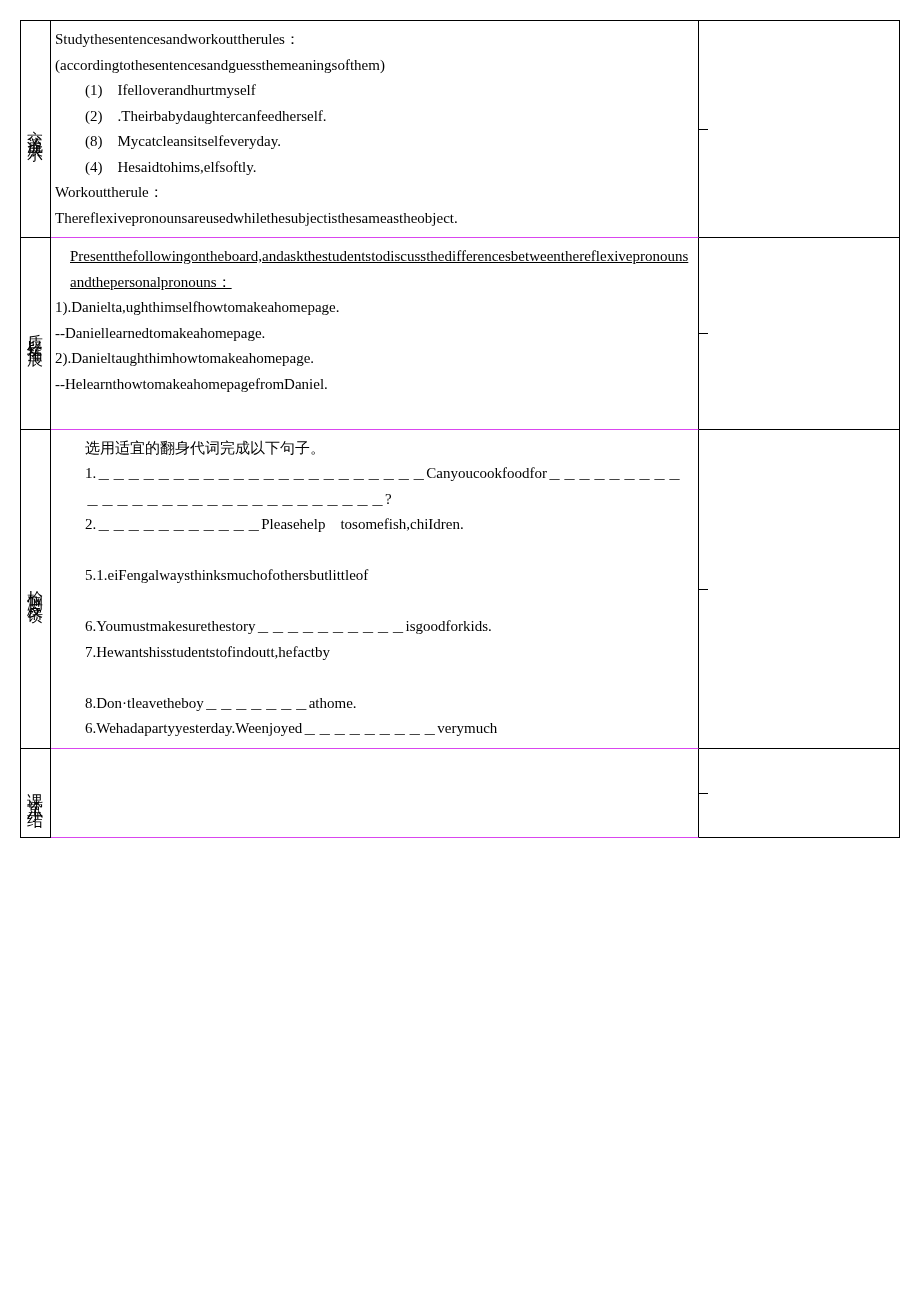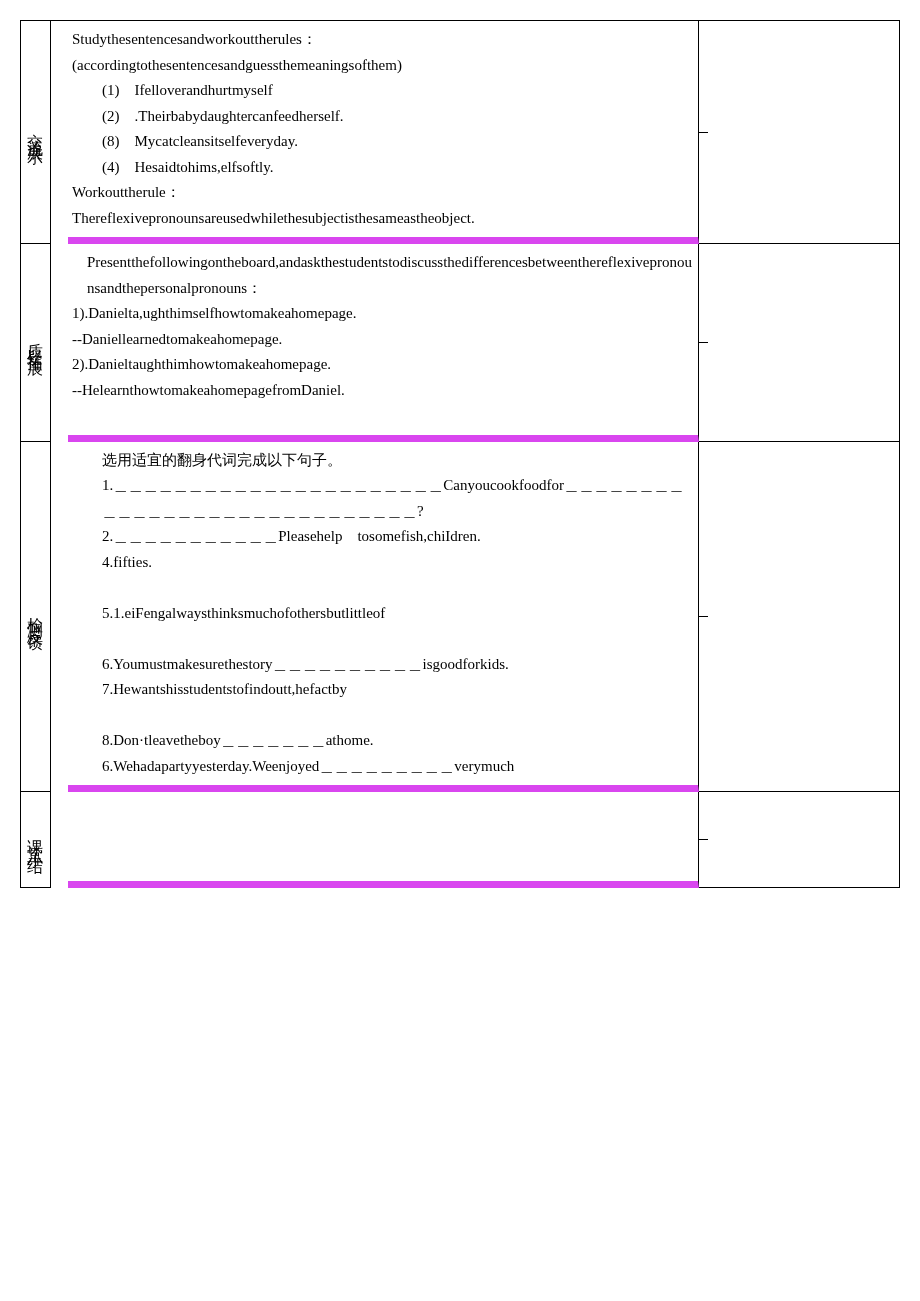--- a/index.html
+++ b/index.html
@@ -24,34 +24,33 @@
       justify-content: center;
       padding: 4px 2px;
     }
     .vlabel {
       writing-mode: vertical-rl;
       text-orientation: upright;
       letter-spacing: 6px;
       font-size: 16px;
     }
     .content-cell {
-      border-bottom: 7px solid #d946ef;
+      border-bottom: 1px solid #d946ef;
       border-right: 1px solid #000;
       padding: 6px 4px;
       word-break: break-all;
       overflow-wrap: anywhere;
-      margin-left: 17px;
     }
     .right-cell {
       border-bottom: 1px solid #000;
       padding: 6px 4px;
       position: relative;
     }
     .indent1 { padding-left: 2em; }
-    .indent-sm { padding-left: 1em; }
+    .indent-sm { padding-left: 1em; text-decoration: underline; }
     .justify {
       display: flex;
       justify-content: space-between;
       width: 100%;
     }
     .tick {
       position: absolute;
       left: -1px;
       top: 50%;
       width: 10px;
@@ -93,21 +92,20 @@
     <div class="right-cell">
       <div class="tick"></div>
     </div>
     <div class="label-cell">
       <span class="vlabel">检测反馈</span>
     </div>
     <div class="content-cell">
       <span class="line indent1">选用适宜的翻身代词完成以下句子。</span>
       <span class="line indent1">1.＿＿＿＿＿＿＿＿＿＿＿＿＿＿＿＿＿＿＿＿＿＿Canyoucookfoodfor＿＿＿＿＿＿＿＿＿＿＿＿＿＿＿＿＿＿＿＿＿＿＿＿＿＿＿＿＿?</span>
       <span class="line indent1">2.＿＿＿＿＿＿＿＿＿＿＿Pleasehelp　tosomefish,chiIdren.</span>
-      <span class="line indent1">4.fifties.</span>
       <span class="line">&nbsp;</span>
       <span class="line indent1">5.1.eiFengalwaysthinksmuchofothersbutlittleof</span>
       <span class="line">&nbsp;</span>
       <span class="line indent1">6.Youmustmakesurethestory＿＿＿＿＿＿＿＿＿＿isgoodforkids.</span>
       <span class="line indent1">7.Hewantshisstudentstofindoutt,hefactby</span>
       <span class="line">&nbsp;</span>
       <span class="line indent1">8.Don·tleavetheboy＿＿＿＿＿＿＿athome.</span>
       <span class="line indent1">6.Wehadapartyyesterday.Weenjoyed＿＿＿＿＿＿＿＿＿verymuch</span>
     </div>
     <div class="right-cell">

